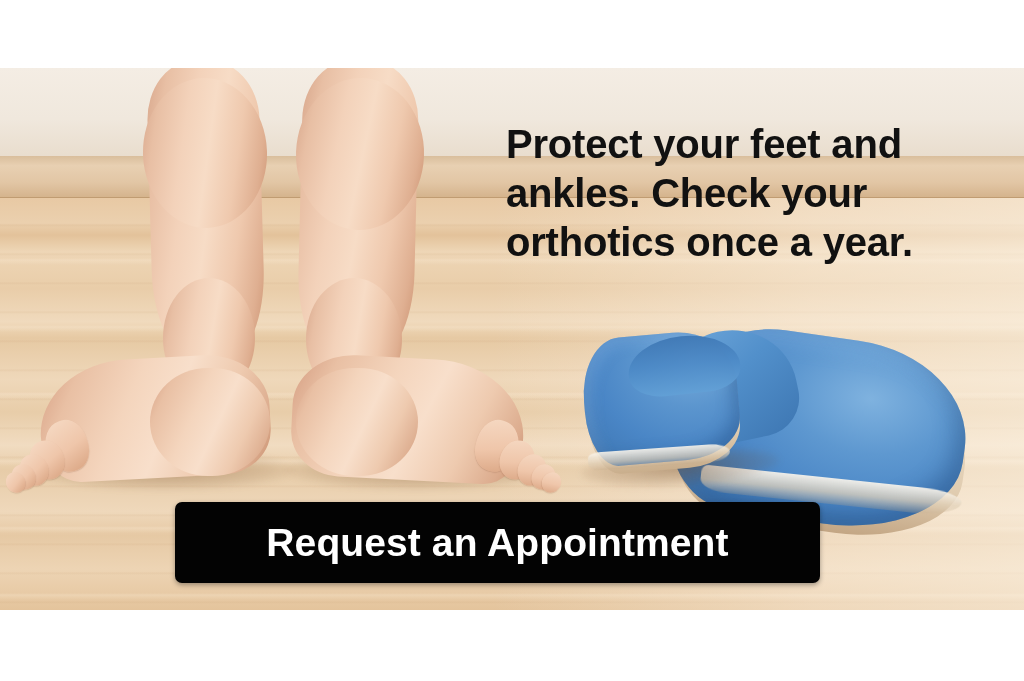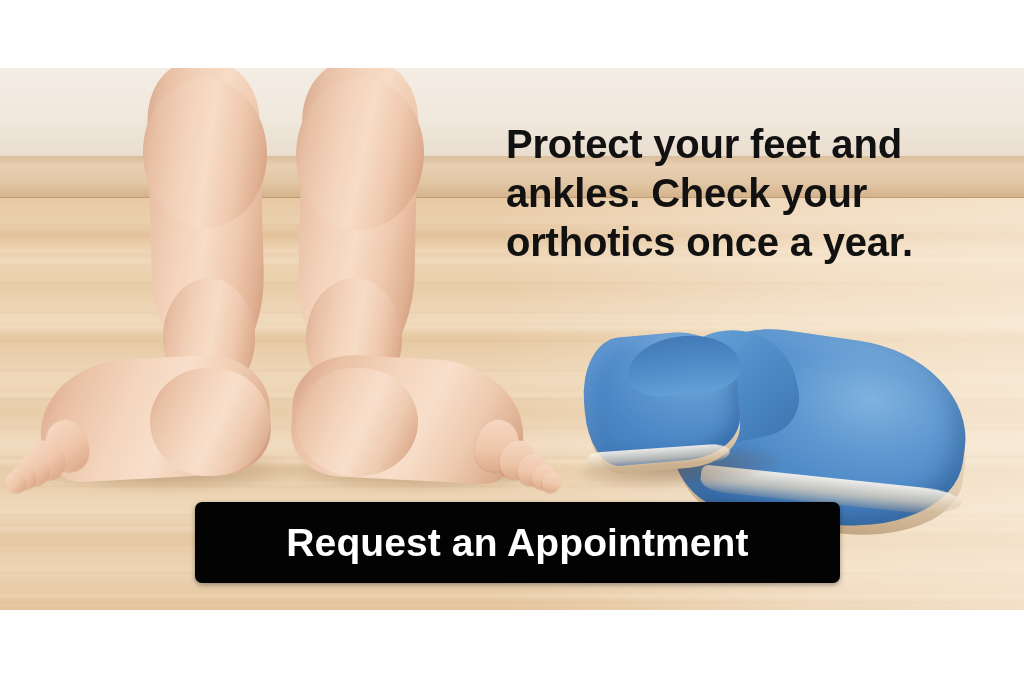--- a/index.html
+++ b/index.html
@@ -348,21 +348,21 @@
     font-size: 40px;
     font-weight: 700;
     line-height: 49px;
     letter-spacing: -0.2px;
     color: #111111;
   }
 
   
   .cta {
     position: absolute;
-    left: 195px;
+    left: 175px;
     top: 434px;
     width: 645px;
     height: 81px;
     background: #030303;
     border: none;
     border-radius: 7px;
     color: #FFFFFF;
     font-family: "Liberation Sans", "DejaVu Sans", sans-serif;
     font-size: 39px;
     font-weight: 700;

